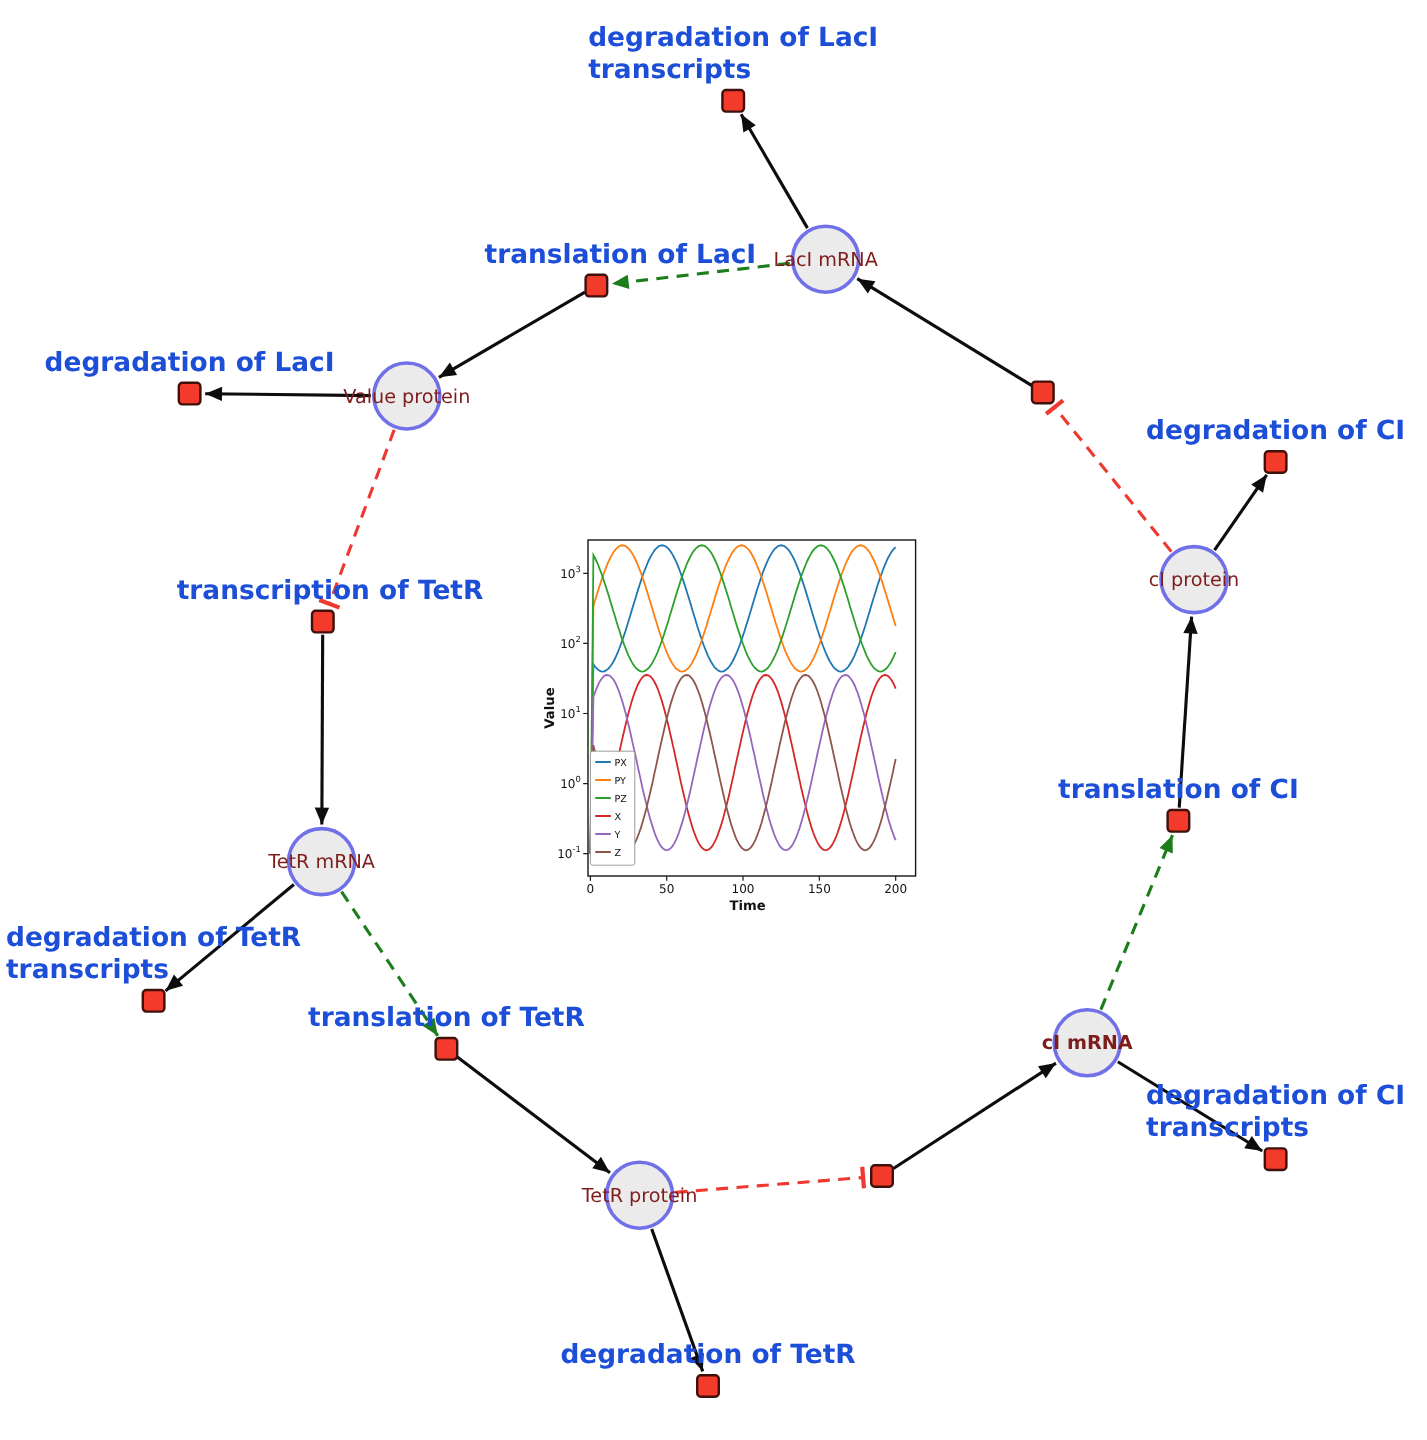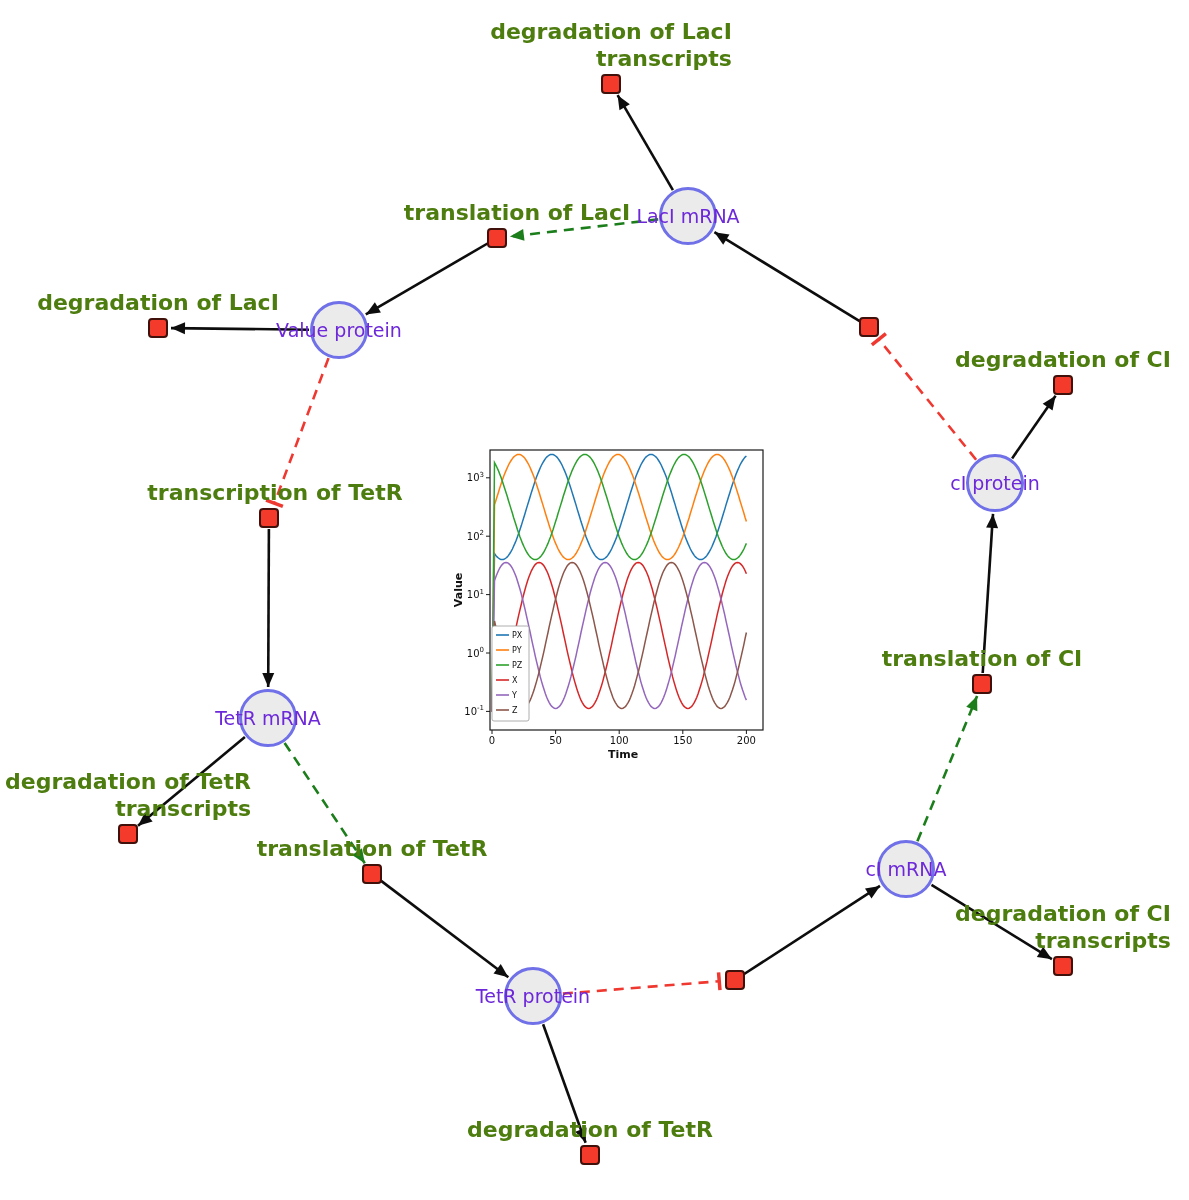--- a/index.html
+++ b/index.html
@@ -8,23 +8,23 @@
   #edges{position:absolute;left:0;top:0;}
   #edges line{stroke-width:2.6;}
   .edge-consumption,.edge-production{stroke:var(--edge_black,#0d0d0d);}
   .edge-modifier{stroke:var(--modifier_green,#1b7e1b);stroke-dasharray:10 7;}
   .edge-inhibition{stroke:var(--inhibition_red,#ef3830);stroke-dasharray:10 7;}
   #nodes{position:absolute;left:0;top:0;width:100%;height:100%;}
   .species-node{position:absolute;width:58px;height:58px;border-radius:50%;box-sizing:border-box;
     background:var(--species_fill,#ebebeb);border:3px solid var(--species_stroke,#7070e8);}
   .reaction-node{position:absolute;width:20px;height:20px;box-sizing:border-box;border-radius:4px;
     background:var(--reaction_fill,#f43a2b);border:2.5px solid var(--reaction_stroke,#40100a);}
-  .species-label{position:absolute;transform:translate(-50%,-50%);font-size:19px;color:#6d28d9;white-space:nowrap;}
-  .reaction-label{position:absolute;transform:translateX(-50%);font-size:22px;font-weight:bold;color:#4d7c0f;
-    white-space:nowrap;text-align:right;line-height:27px;}
+  .species-label{position:absolute;transform:translate(-50%,-50%);font-size:16px;color:#7f1d1d;white-space:nowrap;}
+  .reaction-label{position:absolute;transform:translateX(-50%);font-size:22px;font-weight:bold;color:#1d4ed8;
+    white-space:nowrap;text-align:left;line-height:27px;}
   #inset-chart{position:absolute;}
   .tick-label{font-size:10px;fill:#111;}
   .axis-label{font-size:11px;font-weight:bold;fill:#111;}
   .legend-label{font-size:8px;fill:#111;}
 </style>
 </head>
 <body>
 
 <div class="canvas">
   <svg id="edges" width="1189" height="1200">
@@ -62,21 +62,21 @@
   <div id="nodes">
       <div class="species-node" style="left: 659px; top: 187px;"></div>
       <div class="species-label" style="left: 688px; top: 216px;">LacI mRNA</div>
       <div class="species-node" style="left: 310px; top: 301px;"></div>
       <div class="species-label" style="left: 339px; top: 330px;">Value protein</div>
       <div class="species-node" style="left: 966px; top: 454px;"></div>
       <div class="species-label" style="left: 995px; top: 483px;">cI protein</div>
       <div class="species-node" style="left: 239px; top: 689px;"></div>
       <div class="species-label" style="left: 268px; top: 718px;">TetR mRNA</div>
       <div class="species-node" style="left: 877px; top: 840px;"></div>
-      <div class="species-label" style="left: 906px; top: 869px;">cI mRNA</div>
+      <div class="species-label" style="left: 906px; top: 869px; font-weight: bold;">cI mRNA</div>
       <div class="species-node" style="left: 504px; top: 967px;"></div>
       <div class="species-label" style="left: 533px; top: 996px;">TetR protein</div>
       <div class="reaction-node" style="left: 601px; top: 74px;"></div>
       <div class="reaction-label" style="left: 611px; top: 18px;">
         <div>degradation of LacI</div>
         <div>transcripts</div>
       </div>
       <div class="reaction-node" style="left: 487px; top: 228px;"></div>
       <div class="reaction-label" style="left: 497px; top: 199px; margin-left: 20px;">
         <div>translation of LacI</div>

